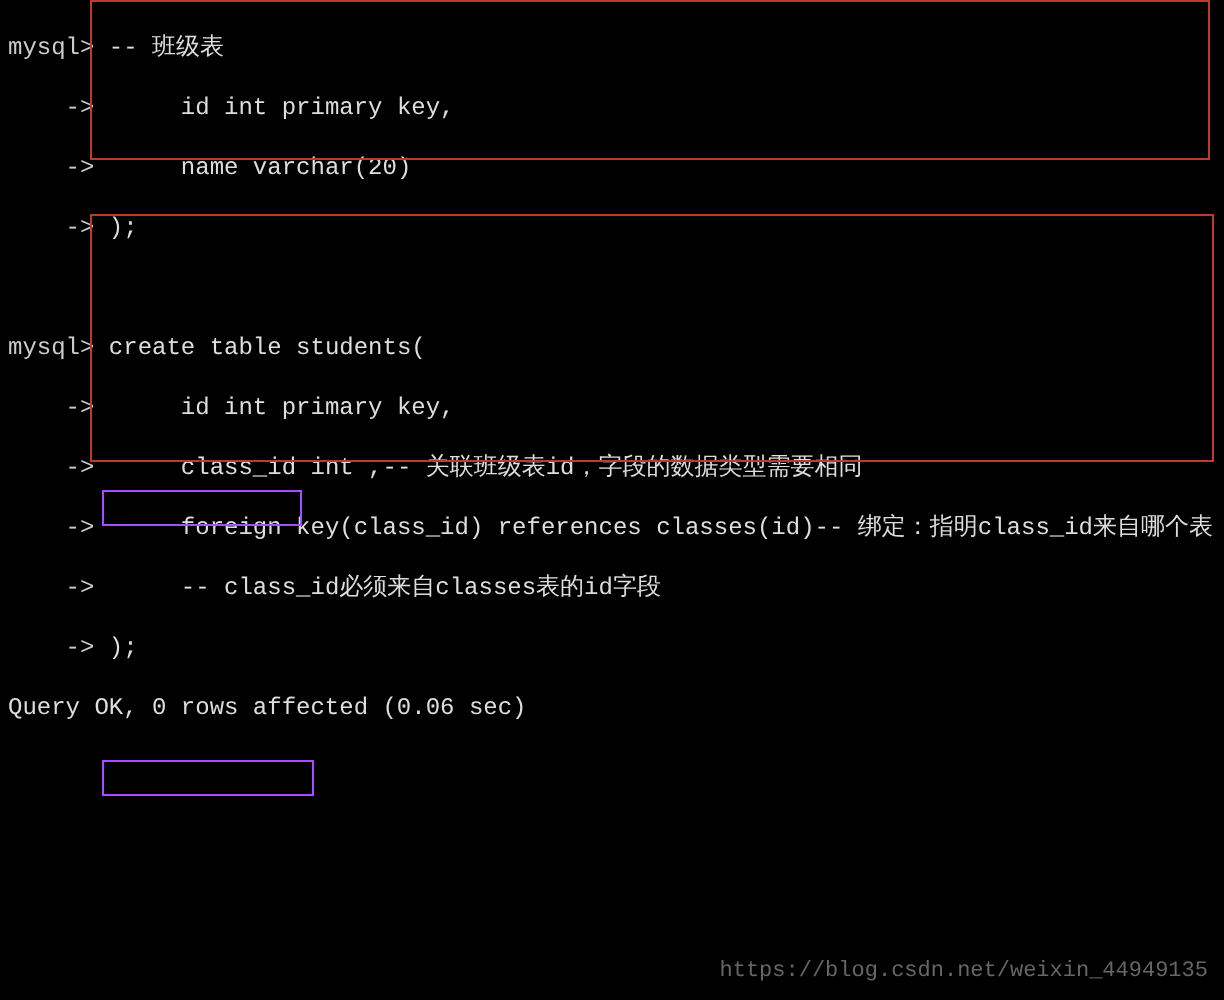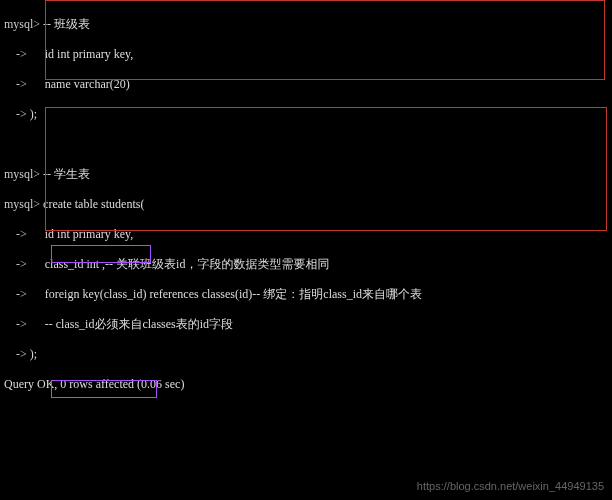--- a/index.html
+++ b/index.html
@@ -29,34 +29,33 @@
     position: absolute;
     border: 1.5px solid #a64dff;
     pointer-events: none;
   }
   .watermark {
     position: absolute;
     right: 8px;
     bottom: 6px;
     color: #666;
     font-size: 11px;
-    font-family: Liberation Sans, sans-serif;
+    font-family: Liberation Mono, monospace;
   }
-  .line { display: block; font-family: Liberation Serif, serif; }
+  .line { display: block; }
 </style>
 </head>
 <body>
 
 <div class="term">
 <span class="line"><span class="prompt">mysql&gt; </span><span>-- 班级表</span></span>
 <span class="line"><span class="prompt">    -&gt; </span><span>     id int primary key,</span></span>
 <span class="line"><span class="prompt">    -&gt; </span><span>     name varchar(20)</span></span>
 <span class="line"><span class="prompt">    -&gt; </span><span>);</span></span>
 <span class="line"> </span>
-<span class="line"><span class="prompt">mysql&gt; </span><span>-- 学生表</span></span>
 <span class="line"><span class="prompt">mysql&gt; </span><span>create table students(</span></span>
 <span class="line"><span class="prompt">    -&gt; </span><span>     id int primary key,</span></span>
 <span class="line"><span class="prompt">    -&gt; </span><span>     class_id int ,-- 关联班级表id，字段的数据类型需要相同</span></span>
 <span class="line"><span class="prompt">    -&gt; </span><span>     foreign key(class_id) references classes(id)-- 绑定：指明class_id来自哪个表</span></span>
 <span class="line"><span class="prompt">    -&gt; </span><span>     -- class_id必须来自classes表的id字段</span></span>
 <span class="line"><span class="prompt">    -&gt; </span><span>);</span></span>
 <span class="line">Query OK, 0 rows affected (0.06 sec)</span>
 <span class="line"> </span>
 
 

